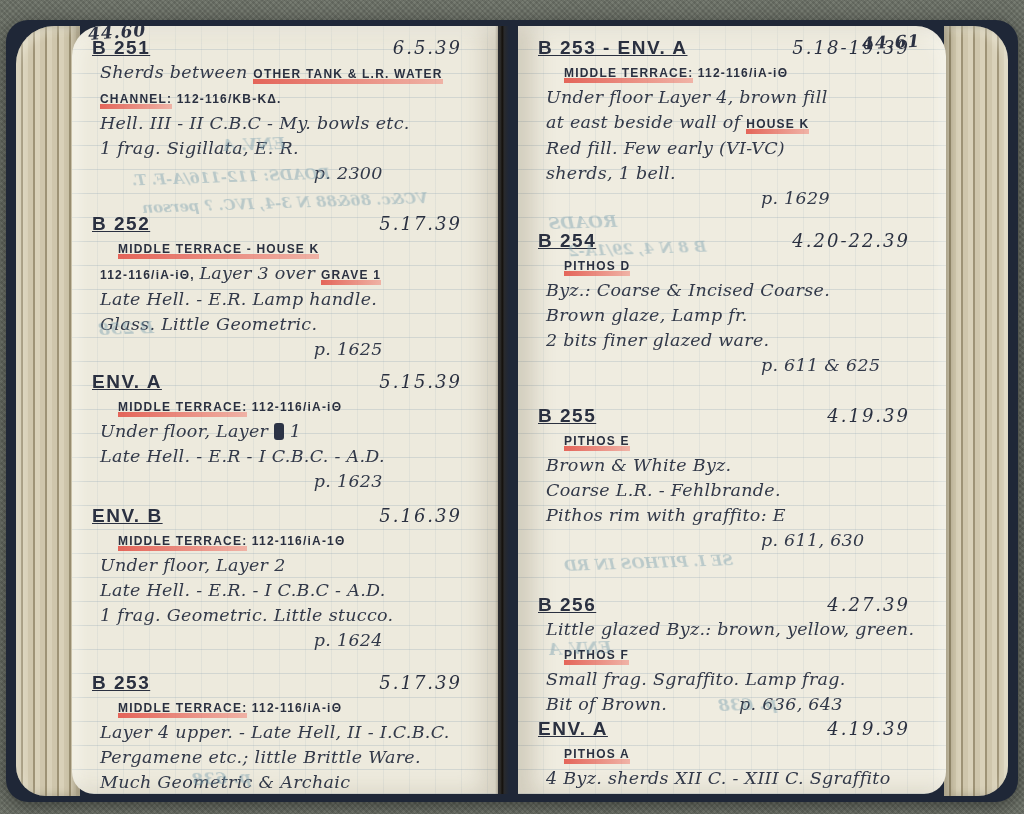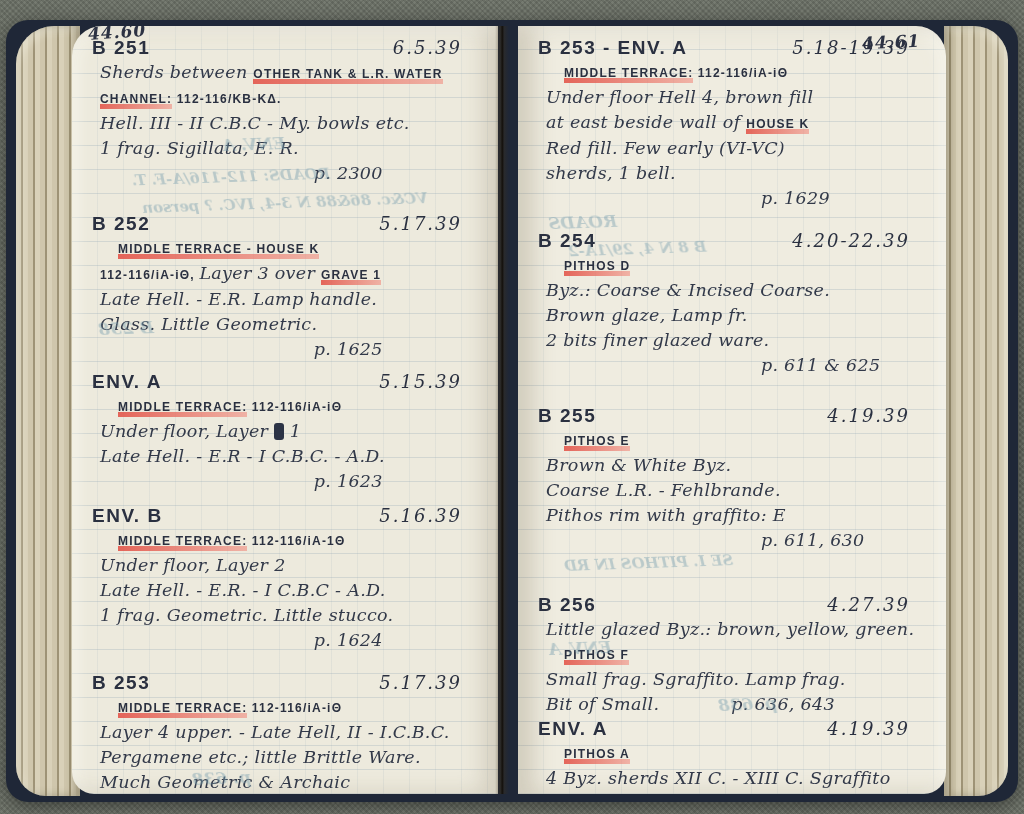--- a/index.html
+++ b/index.html
@@ -56,21 +56,21 @@
     color:#2c3243;font-size:17px;letter-spacing:1px;
   }
   .pn-left{top:-4px;left:16px;transform:rotate(-4deg);}
   .pn-right{top:6px;right:26px;transform:rotate(-3deg);}
   
   .entries{position:absolute;left:0;right:0;top:10px;padding:0 10px 0 20px;}
   .page-right .entries{padding-left:20px;}
   .entry{margin:0;}
   .line{line-height:24px;white-space:nowrap;}
   .entry-header{display:flex;justify-content:space-between;line-height:24px;padding-right:26px;}
-  .eid{font-family:"Liberation Sans",sans-serif;font-weight:bold;font-size:19px;color:#2a3040;letter-spacing:1.5px;}
+  .eid{font-family:"Liberation Sans",sans-serif;font-weight:bold;font-size:19px;color:#2a3040;letter-spacing:1.5px;text-decoration:underline;}
   .edate{font-family:"DejaVu Serif",serif;font-style:italic;font-weight:normal;font-size:18px;color:#2a3040;letter-spacing:2px;}
   .seg{color:#323949;}
   .script{font-family:"DejaVu Serif",serif;font-style:italic;font-size:17.5px;letter-spacing:.3px;}
   .caps{font-family:"Liberation Sans",sans-serif;font-weight:bold;font-size:12px;letter-spacing:1.2px;color:#2a3040;}
   .redline{
     background-image:linear-gradient(100deg, rgba(226,77,66,.85), rgba(241,133,120,.55));
     background-repeat:no-repeat;background-size:100% 5px;background-position:0 98%;
     padding-bottom:3px;
   }
   .ind1{margin-left:26px;}
@@ -180,21 +180,21 @@
 
   <div class="page page-right">
     <div class="page-number pn-right">44.61</div>
     <div class="entries" id="entries-right">
         <div class="entry">
           <div class="entry-header">
             <span class="eid">B 253 - ENV. A</span>
             <span class="edate">5.18-19.39</span>
           </div>
           <div class="line ind1"><span class="seg caps redline">MIDDLE TERRACE:</span><span class="seg caps"> 112-116/iA-iΘ</span></div>
-          <div class="line ind2"><span class="seg script">Under floor Hell 4, brown fill</span></div>
+          <div class="line ind2"><span class="seg script">Under floor Layer 4, brown fill</span></div>
           <div class="line ind2"><span class="seg script">at east beside wall of </span><span class="seg caps redline">HOUSE K</span></div>
           <div class="line ind2"><span class="seg script">Red fill. Few early (VI-VC)</span></div>
           <div class="line ind2"><span class="seg script">sherds, 1 bell.</span></div>
           <div class="line pageref"><span class="seg script">p. 1629</span></div>
         </div>
         <div class="entry">
           <div class="entry-header">
             <span class="eid">B 254</span>
             <span class="edate">4.20-22.39</span>
           </div>
@@ -216,21 +216,21 @@
           <div class="line pageref"><span class="seg script">p. 611, 630</span></div>
         </div>
         <div class="entry">
           <div class="entry-header">
             <span class="eid">B 256</span>
             <span class="edate">4.27.39</span>
           </div>
           <div class="line ind2"><span class="seg script">Little glazed Byz.: brown, yellow, green.</span></div>
           <div class="line ind1"><span class="seg caps redline">PITHOS F</span></div>
           <div class="line ind2"><span class="seg script">Small frag. Sgraffito. Lamp frag.</span></div>
-          <div class="line ind2"><span class="seg script">Bit of Small.</span><span class="seg script padl">p. 636, 643</span></div>
+          <div class="line ind2"><span class="seg script">Bit of Brown.</span><span class="seg script padl">p. 636, 643</span></div>
         </div>
         <div class="entry">
           <div class="entry-header">
             <span class="eid">ENV. A</span>
             <span class="edate">4.19.39</span>
           </div>
           <div class="line ind1"><span class="seg caps redline">PITHOS A</span></div>
           <div class="line ind2"><span class="seg script">4 Byz. sherds XII C. - XIII C. Sgraffito</span></div>
           <div class="line ind2"><span class="seg script">L.R. etc. discarded.</span></div>
         </div>

